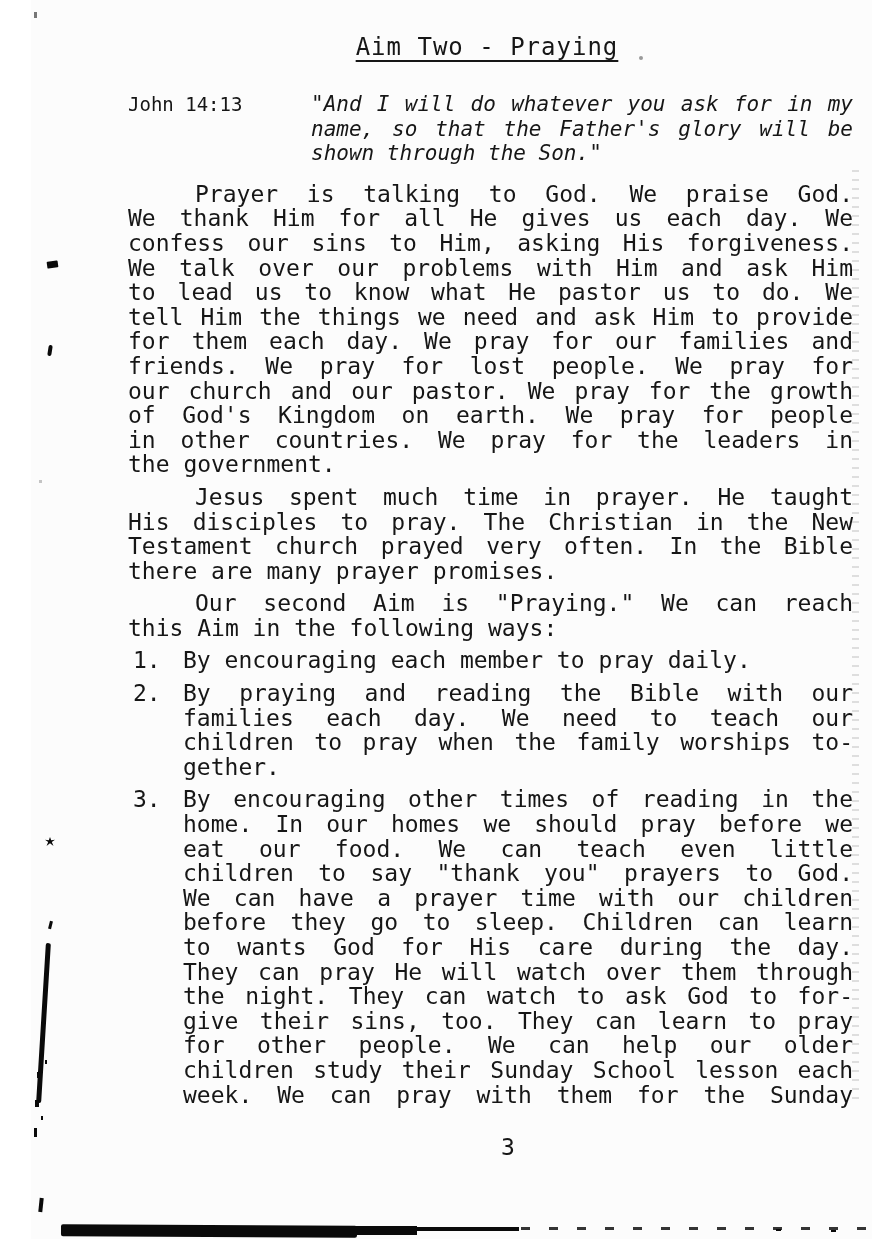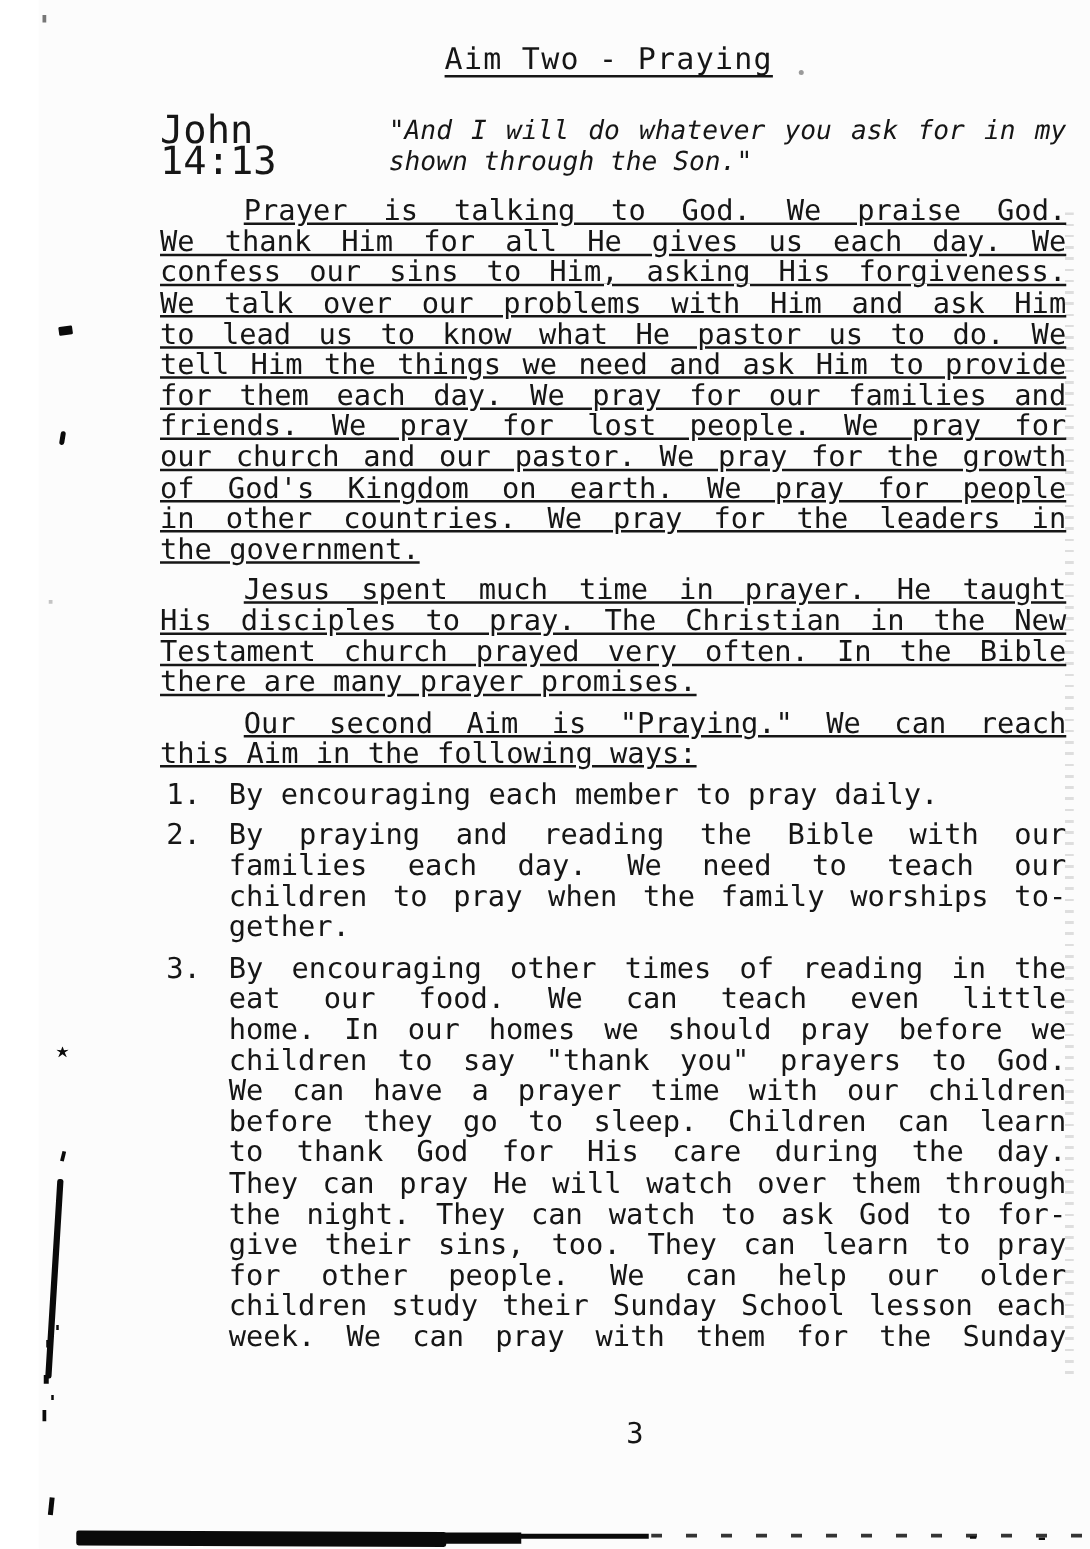--- a/index.html
+++ b/index.html
@@ -27,21 +27,21 @@
     text-underline-offset: 5px;
   }
   
   .scripture {
     display: flex;
     margin: 28px 0 0 97px;
     width: 725px;
   }
   .scripture-ref {
     flex: 0 0 183px;
-    font-size: 31px;
+    font-size: 19px;
     line-height: 24.6px;
   }
   .scripture-quote { flex: 1; }
   .scripture-quote .line {
     font-size: 21px;
     font-style: italic;
     line-height: 24.6px;
   }
   
   .doc-body {
@@ -51,21 +51,21 @@
   .line {
     font-size: 23px;
     line-height: 24.6px;
     text-align: left;
   }
   .line.justify {
     text-align: justify;
     text-align-last: justify;
   }
   .line.indent { text-indent: 67px; }
-  .paragraph { margin-top: 8px; text-decoration: underline; }
+  .paragraph { margin-top: 8px; }
   .paragraph.first { margin-top: 16px; }
   .list-item {
     position: relative;
     margin-top: 8px;
     padding-left: 55px;
   }
   .list-number {
     position: absolute;
     left: 5px;
     top: 0;
@@ -116,20 +116,21 @@
 <body>
 
 <div class="page">
 
   <div class="title">Aim Two - Praying</div>
 
   <div class="scripture">
     <div class="scripture-ref">John 14:13</div>
     <div class="scripture-quote" id="scripture-lines">
         <div class="line justify">"And I will do whatever you ask for in my</div>
+        <div class="line justify">name, so that the Father's glory will be</div>
         <div class="line">shown through the Son."</div>
       </div>
   </div>
 
   <div class="doc-body" id="doc-body">
       <div class="paragraph first">
         <div class="line justify indent">Prayer is talking to God.  We praise God.</div>
         <div class="line justify">We thank Him for all He gives us each day.  We</div>
         <div class="line justify">confess our sins to Him, asking His forgiveness.</div>
         <div class="line justify">We talk over our problems with Him and ask Him</div>
@@ -164,26 +165,26 @@
           <div class="line justify">By praying and reading  the Bible  with our</div>
           <div class="line justify">families each day.    We need to teach our</div>
           <div class="line justify">children to pray when the family worships to-</div>
           <div class="line">gether.</div>
         </div>
       </div>
       <div class="list-item">
         <span class="list-number">3.</span>
         <div>
           <div class="line justify">By encouraging other times of reading in the</div>
+          <div class="line justify">home.  In our homes we should pray before we</div>
           <div class="line justify">eat  our food.   We can teach  even little</div>
-          <div class="line justify">home.  In our homes we should pray before we</div>
           <div class="line justify">children to say "thank you" prayers to God.</div>
           <div class="line justify">We can have a prayer time with our children</div>
           <div class="line justify">before they go to sleep.  Children can learn</div>
-          <div class="line justify">to thank God for His care during the day.</div>
+          <div class="line justify">to wants God for His care during the day.</div>
           <div class="line justify">They can pray He will watch over them through</div>
           <div class="line justify">the night.  They can watch to ask God to for-</div>
           <div class="line justify">give their sins, too.  They can learn to pray</div>
           <div class="line justify">for other people.   We can help  our older</div>
           <div class="line justify">children study their Sunday School lesson each</div>
           <div class="line justify">week.  We can pray with them for the Sunday</div>
         </div>
       </div>
     </div>
 

